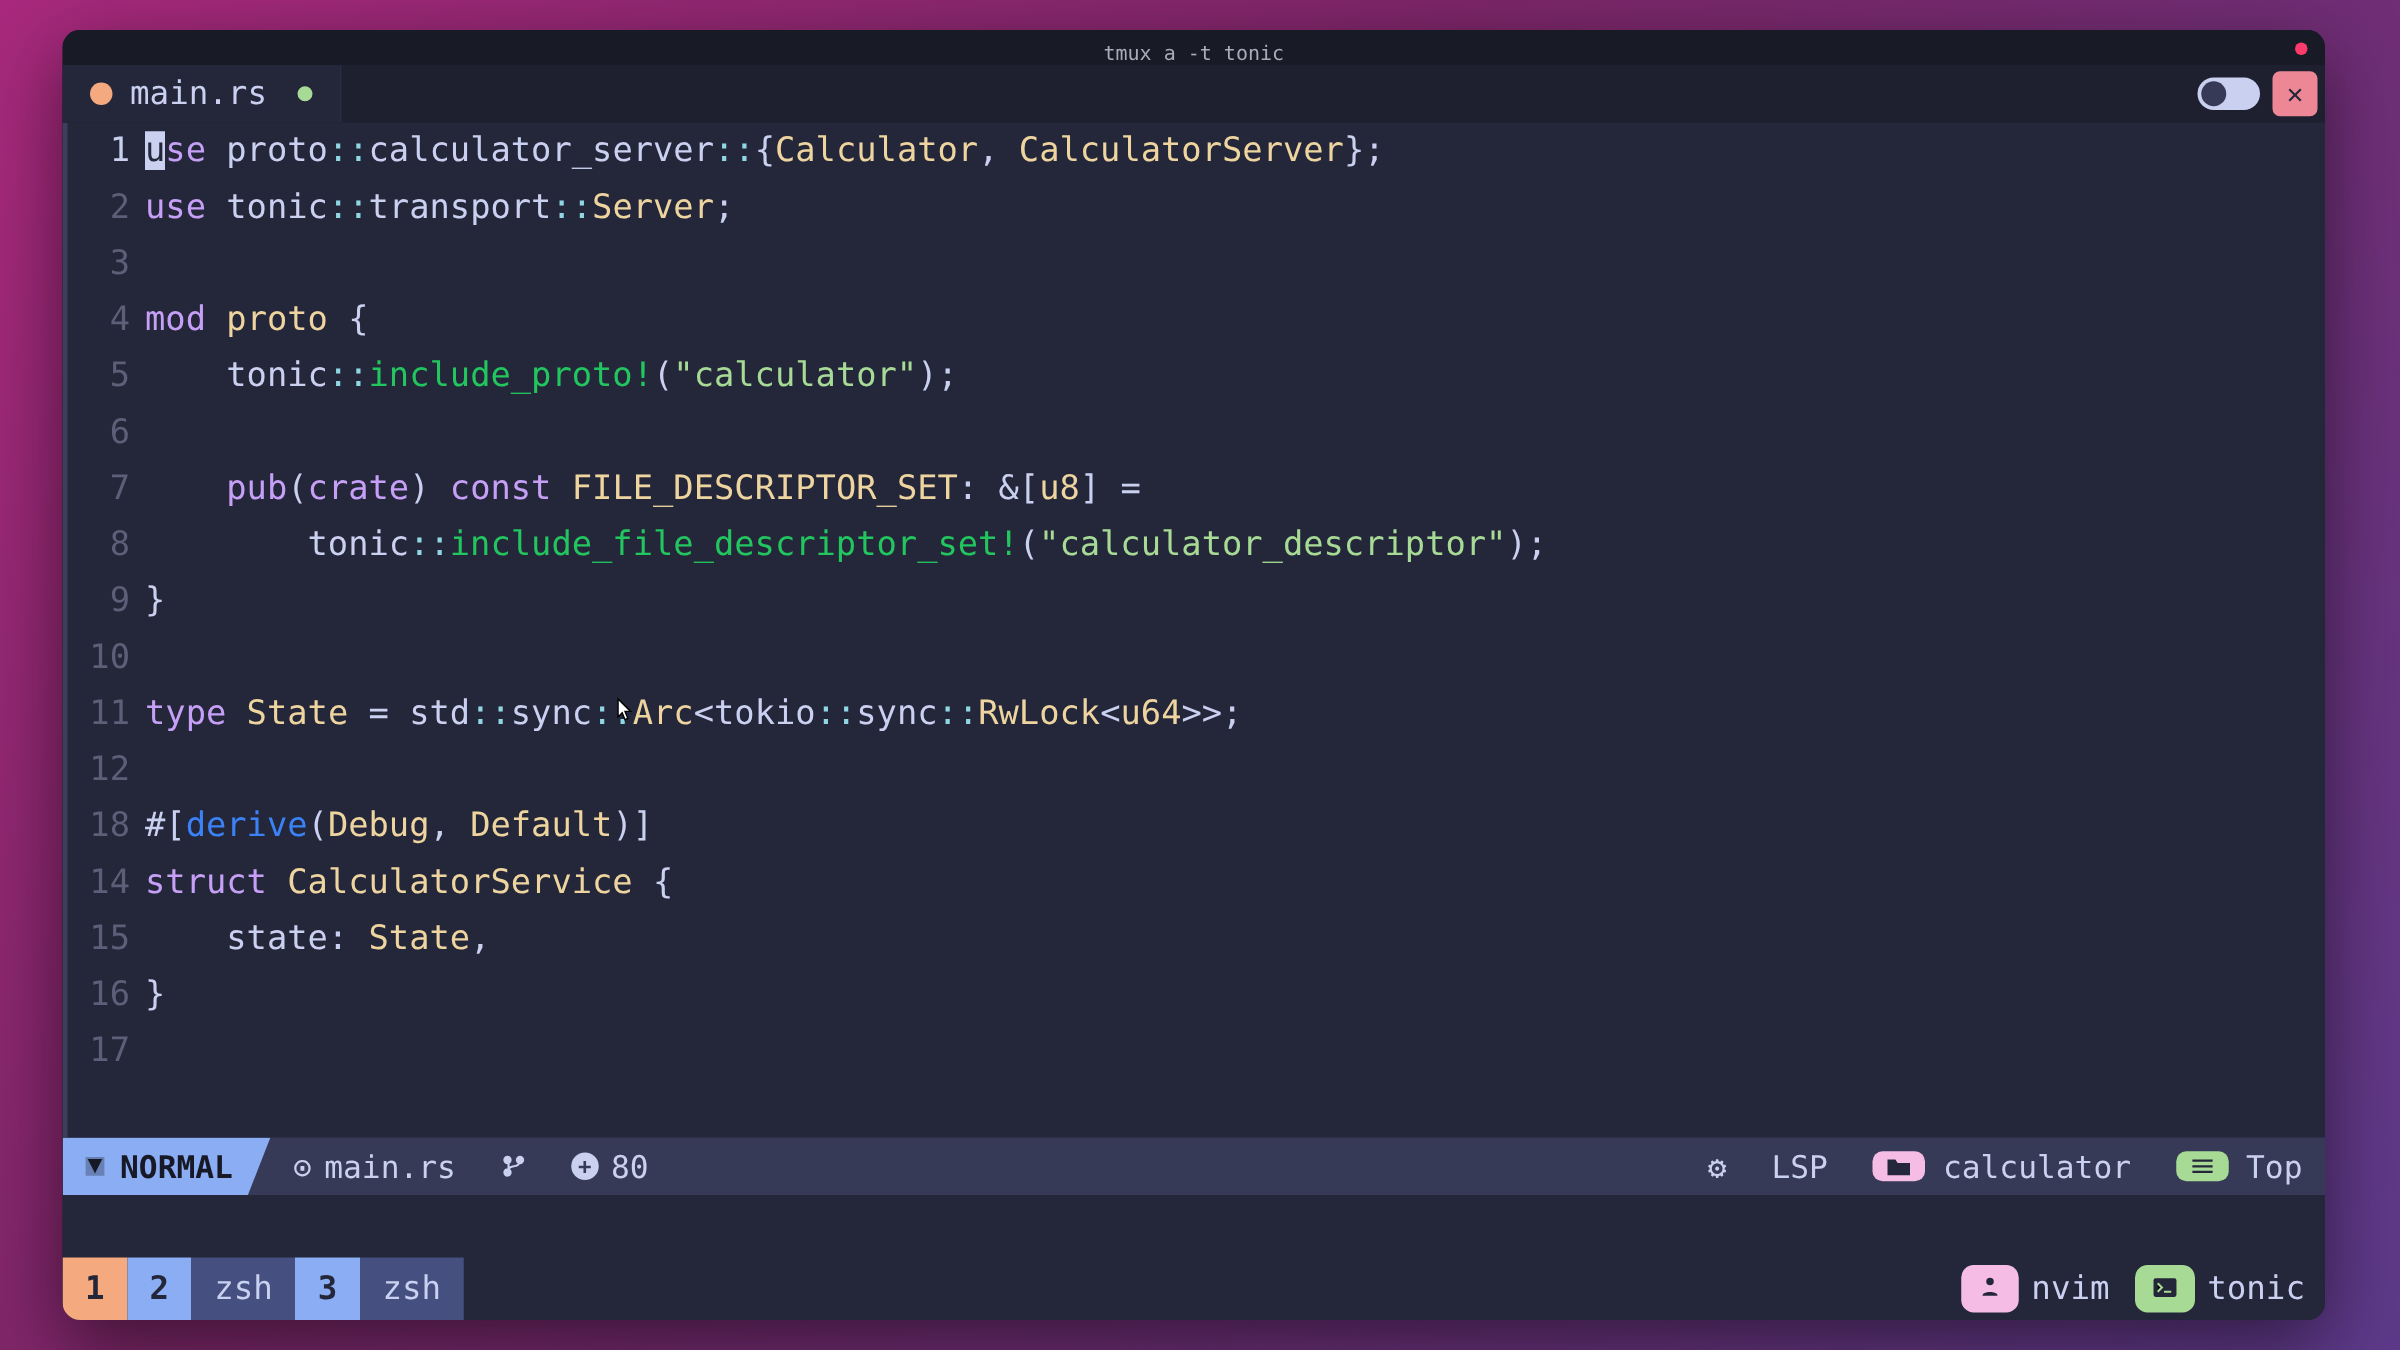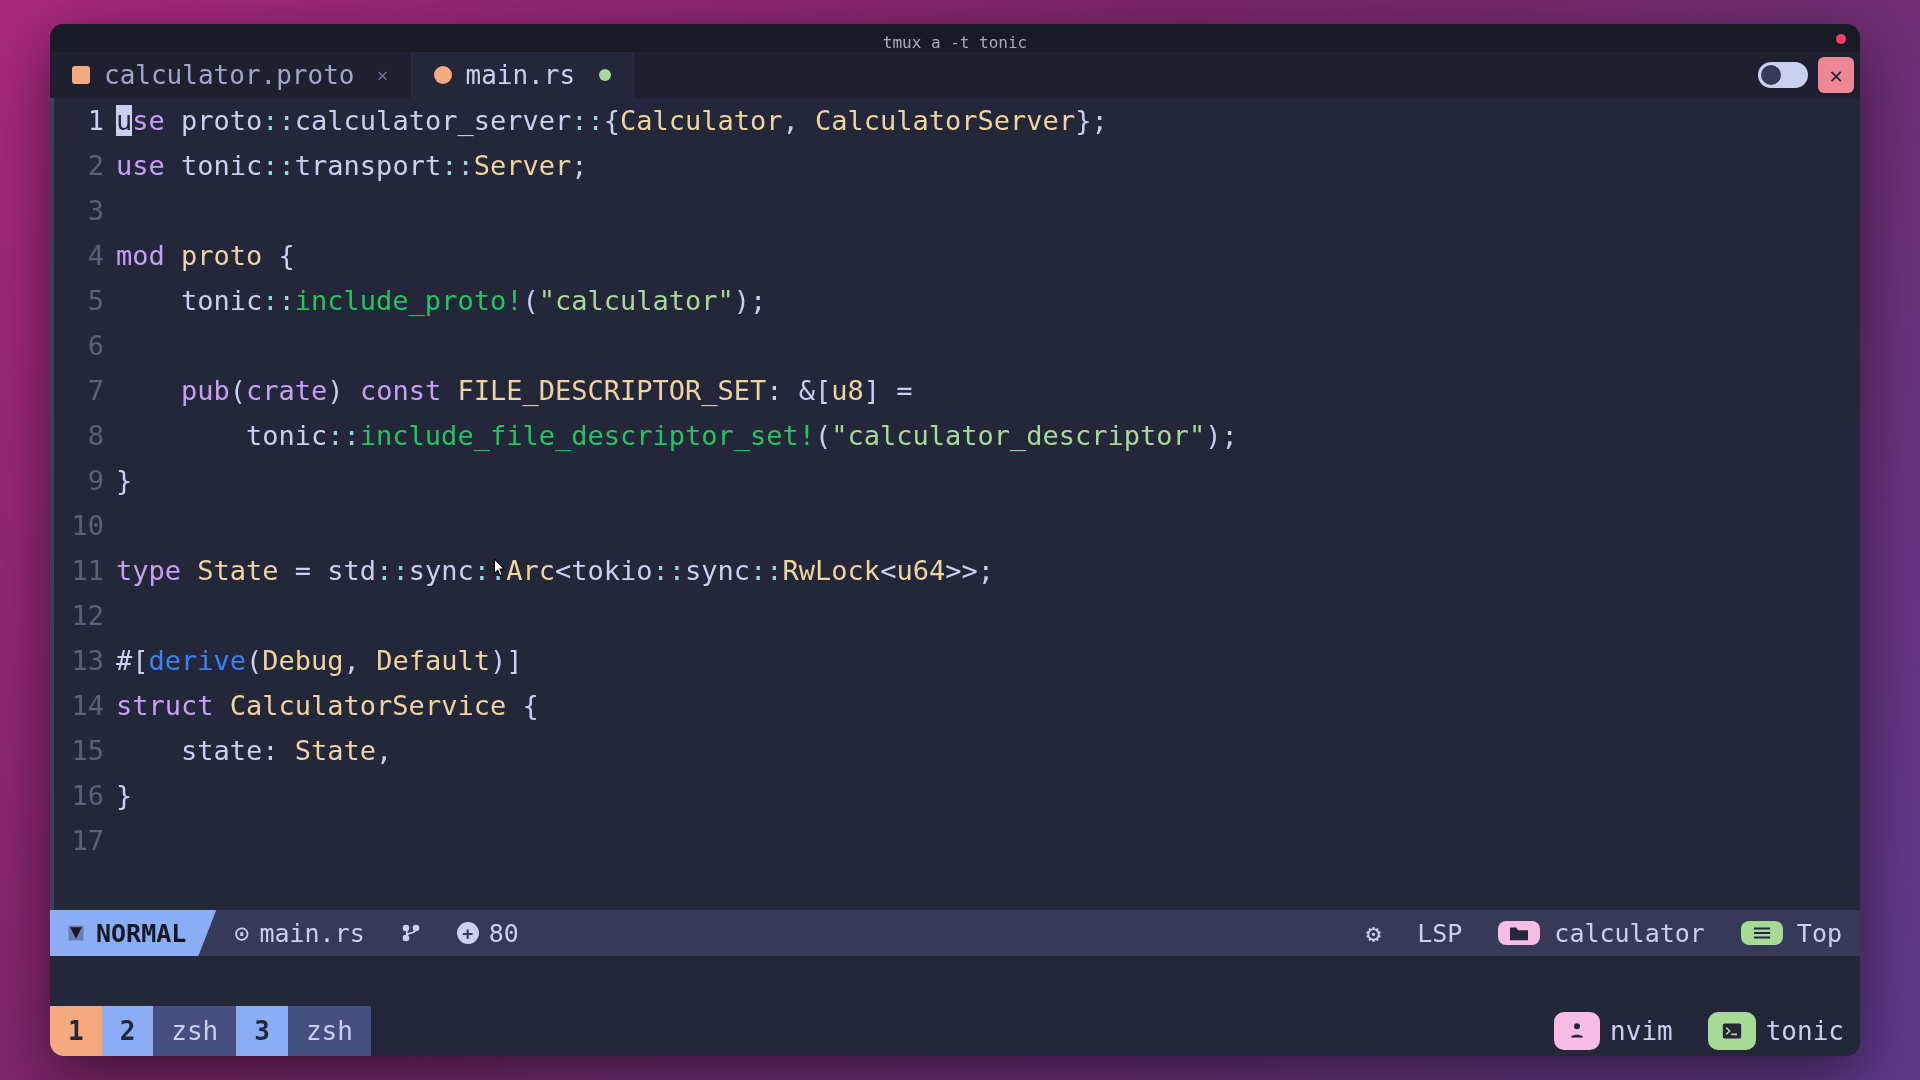--- a/index.html
+++ b/index.html
@@ -150,25 +150,20 @@
 <body>
 
 <div class="window">
 
   <div class="titlebar">
     <span>tmux a -t tonic</span>
     <span class="dot"></span>
   </div>
 
   <div class="tabbar">
-    <div class="tab">
-      <span class="ficon proto"></span>
-      <span>calculator.proto</span>
-      <span class="close">×</span>
-    </div>
     <div class="tab active">
       <span class="ficon rs"></span>
       <span>main.rs</span>
       <span class="mod"></span>
     </div>
     <div class="tabbar-right">
       <div class="toggle"></div>
       <div class="closewin">✕</div>
     </div>
   </div>
@@ -180,21 +175,21 @@
         <div>3</div>
         <div>4</div>
         <div>5</div>
         <div>6</div>
         <div>7</div>
         <div>8</div>
         <div>9</div>
         <div>10</div>
         <div>11</div>
         <div>12</div>
-        <div>13</div>
+        <div>18</div>
         <div>14</div>
         <div>15</div>
         <div>16</div>
         <div>17</div>
       </div>
     <div class="code" id="code"><div><span class="kw"><span class="cursor">u</span>se</span> proto<span class="pun">::</span>calculator_server<span class="pun">::</span>{<span class="ty">Calculator</span>, <span class="ty">CalculatorServer</span>};</div><div><span class="kw">use</span> tonic<span class="pun">::</span>transport<span class="pun">::</span><span class="ty">Server</span>;</div><div> </div><div><span class="kw">mod</span> <span class="ty">proto</span> {</div><div>    tonic<span class="pun">::</span><span class="mac">include_proto!</span>(<span class="str">"calculator"</span>);</div><div> </div><div>    <span class="kw">pub</span>(<span class="kw">crate</span>) <span class="kw">const</span> <span class="ty">FILE_DESCRIPTOR_SET</span>: &amp;[<span class="ty">u8</span>] =</div><div>        tonic<span class="pun">::</span><span class="mac">include_file_descriptor_set!</span>(<span class="str">"calculator_descriptor"</span>);</div><div>}</div><div> </div><div><span class="kw">type</span> <span class="ty">State</span> = std<span class="pun">::</span>sync<span class="pun">::</span><span class="ty">Arc</span>&lt;tokio<span class="pun">::</span>sync<span class="pun">::</span><span class="ty">RwLock</span>&lt;<span class="ty">u64</span>&gt;&gt;;</div><div> </div><div>#[<span class="fn">derive</span>(<span class="ty">Debug</span>, <span class="ty">Default</span>)]</div><div><span class="kw">struct</span> <span class="ty">CalculatorService</span> {</div><div>    state: <span class="ty">State</span>,</div><div>}</div><div> </div></div>
   </div>
 
   <div class="statusline">
     <div class="mode">
@@ -260,21 +255,21 @@
     <div class="tm bluish">
         <span>zsh</span>
       </div>
     <div class="spacer"></div>
     <span class="pillp">
       <svg width="18" height="20" viewBox="0 0 24 24">
           <circle cx="12" cy="7" r="4" fill="#24273a"></circle>
           <path fill="#24273a" d="M4 22c0-5 16-5 16 0"></path>
         </svg>
     </span>
-    <span style="margin-right:35px;">nvim</span>
+    <span style="margin-right:20px;">nvim</span>
     <span class="pillg">
       <svg width="20" height="18" viewBox="0 0 24 20">
           <rect x="1" y="1" width="22" height="18" rx="2" fill="#24273a"></rect>
           <path stroke="#a6da95" stroke-width="2" d="M5 6l4 4-4 4M11 14h7"></path>
         </svg>
     </span>
     <span style="margin-right:16px;">tonic</span>
   </div>
 
 </div>

